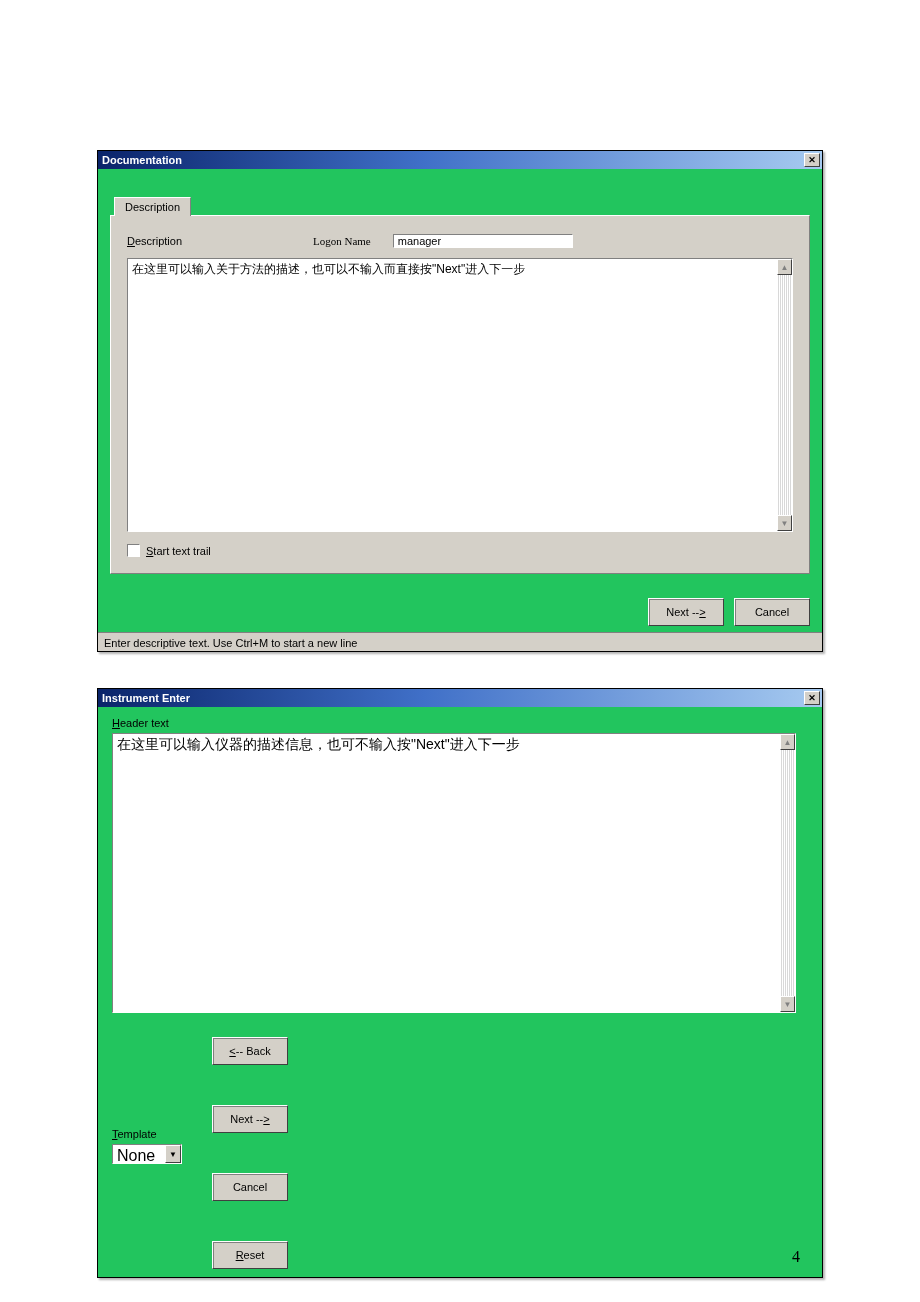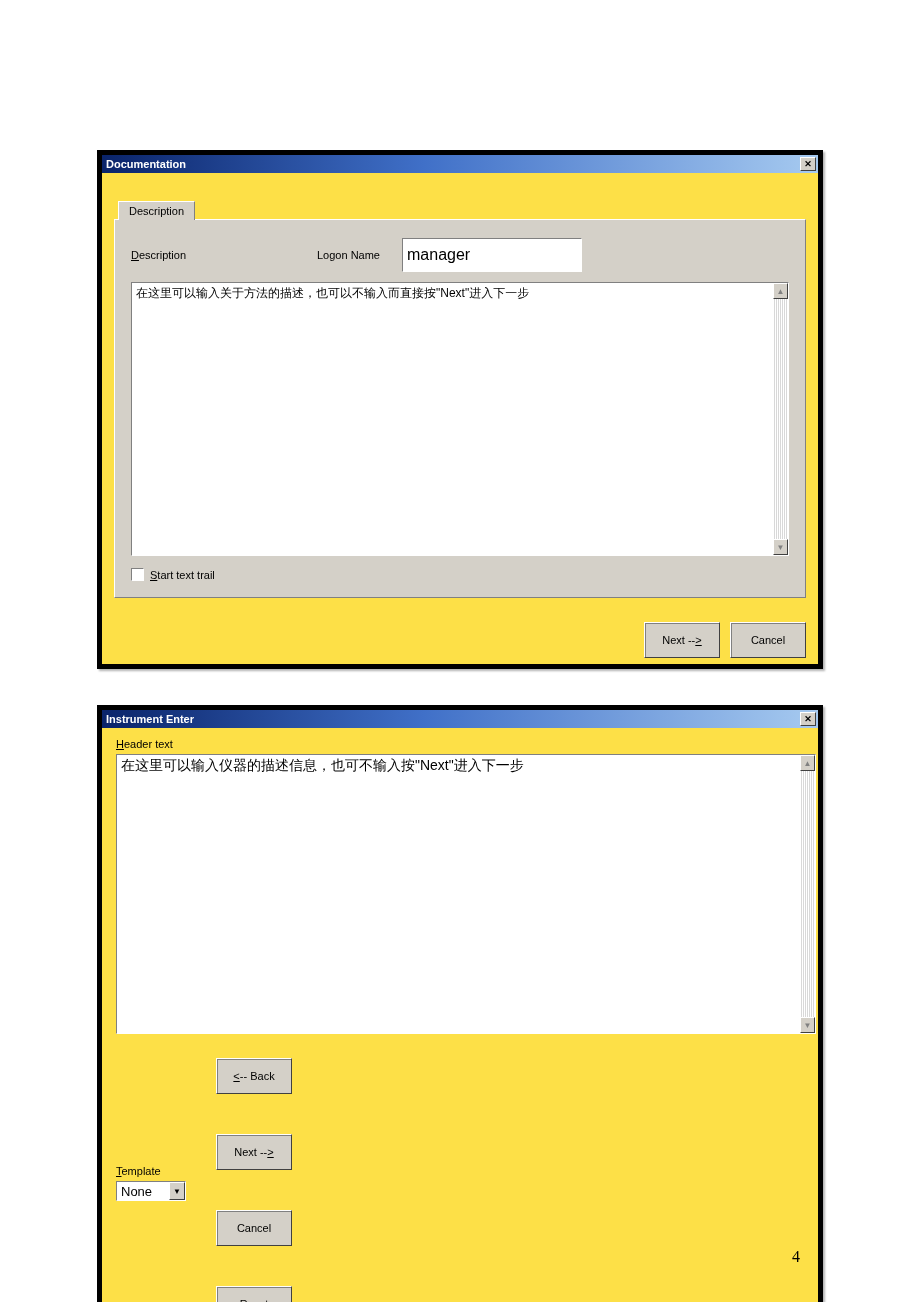--- a/index.html
+++ b/index.html
@@ -3,22 +3,22 @@
 <meta charset="utf-8">
 <style>
   * { margin: 0; padding: 0; box-sizing: border-box; }
   body {
     background: #ffffff;
     font-family: Tahoma, "Microsoft Sans Serif", sans-serif;
     font-size: 11px;
     padding: 150px 97px 40px 97px;
   }
   .dialog {
-    border: 5px solid #000000;
-    background: #fde047;
+    border: 1px solid #000000;
+    background: #22c55e;
     box-shadow: 2px 2px 2px rgba(0,0,0,0.3);
     margin-bottom: 36px;
     position: relative;
   }
   .title-bar {
     height: 18px;
     background: linear-gradient(to right, #0a246a 0%, #4070c8 45%, #a6caf0 100%);
     display: flex;
     align-items: center;
     justify-content: space-between;
@@ -77,33 +77,34 @@
   .row {
     display: flex;
     align-items: center;
     margin-bottom: 10px;
   }
   .row .label-col {
     width: 186px;
   }
   .row .logon-label {
     margin-right: 22px;
+    font-family: Liberation Serif, serif;
   }
   .underline-first { text-decoration: underline; }
 
   .text-input {
     border-top: 1px solid #808080;
     border-left: 1px solid #808080;
     border-right: 1px solid #fff;
     border-bottom: 1px solid #fff;
     background: #fff;
     font-family: inherit;
-    font-size: 16px;
+    font-size: 11px;
     padding: 1px 4px;
-    height: 34px;
+    height: 14px;
     width: 180px;
   }
 
   .textarea-wrap {
     position: relative;
     display: flex;
   }
   .textarea {
     flex: 1;
     border-top: 1px solid #808080;
@@ -169,42 +170,42 @@
   .disabled-text { color: #808080; }
 
   .button-row {
     display: flex;
     justify-content: flex-end;
     gap: 10px;
     padding: 18px 12px 6px 12px;
   }
   .btn {
     min-width: 76px;
-    height: 36px;
+    height: 28px;
     background: #d4d0c8;
     border-top: 1px solid #fff;
     border-left: 1px solid #fff;
     border-right: 1px solid #404040;
     border-bottom: 1px solid #404040;
     box-shadow: 1px 1px 0 #808080 inset, -1px -1px 0 #d4d0c8 inset;
     font-family: inherit;
     font-size: 11px;
     cursor: pointer;
     padding: 0 8px;
     text-align: center;
   }
   .status-bar {
     border-top: 1px solid #808080;
     padding: 4px 6px 2px 6px;
     font-size: 11px;
     background: #d4d0c8;
   }
 
   
-  .d2-body { padding: 10px 2px 8px 14px; }
+  .d2-body { padding: 10px 26px 8px 14px; }
   .header-label { margin-bottom: 4px; display: block; }
   .template-row {
     display: flex;
     align-items: center;
     gap: 30px;
     margin-top: 10px;
   }
   .template-col { display: flex; flex-direction: column; gap: 4px; }
   .combo {
     display: flex;
@@ -212,21 +213,21 @@
     height: 20px;
     border-top: 1px solid #808080;
     border-left: 1px solid #808080;
     border-right: 1px solid #fff;
     border-bottom: 1px solid #fff;
     background: #fff;
   }
   .combo .combo-text {
     flex: 1;
     padding: 2px 4px;
-    font-size: 13px;
+    font-size: 16px;
   }
   .combo .combo-btn {
     width: 16px;
     background: #d4d0c8;
     border-top: 1px solid #fff;
     border-left: 1px solid #fff;
     border-right: 1px solid #404040;
     border-bottom: 1px solid #404040;
     display: flex;
     align-items: center;
@@ -280,20 +281,21 @@
       <div class="check-row">
         <div class="checkbox"></div>
         <span><span class="underline-first">S</span><span>tart text trail</span></span>
       </div>
     </div>
   </div>
   <div class="button-row">
     <button class="btn">Next --<span class="underline-first">&gt;</span></button>
     <button class="btn">Cancel</button>
   </div>
+  <div class="status-bar">Enter descriptive text. Use Ctrl+M to start a new line</div>
 </div>
 
 <div class="dialog">
   <div class="title-bar">
     <span>Instrument Enter</span>
     <div class="close-btn">
       <span>✕</span>
     </div>
   </div>
   <div class="d2-body">

